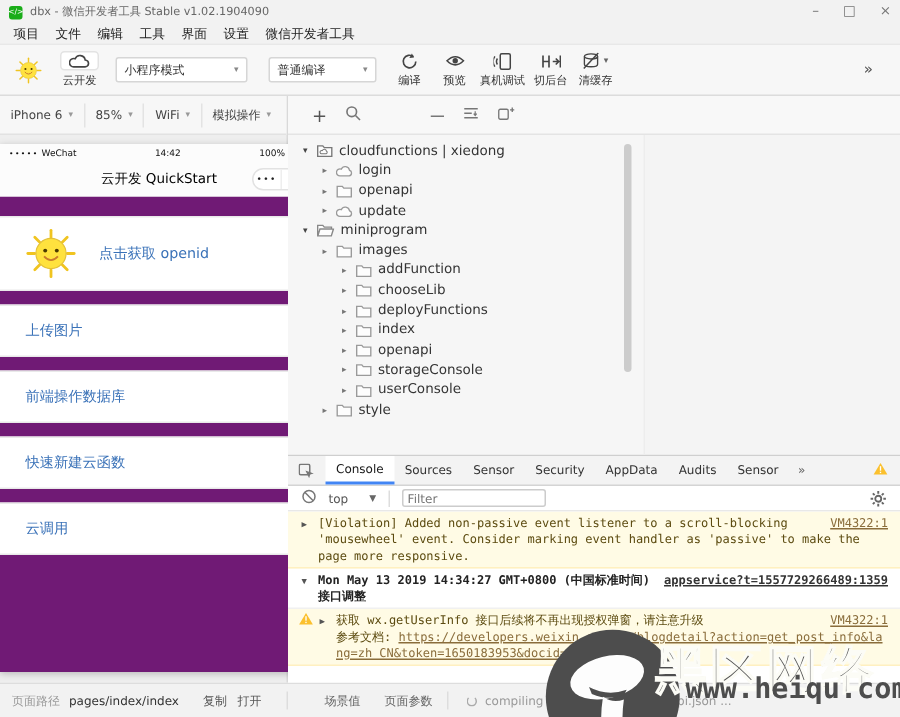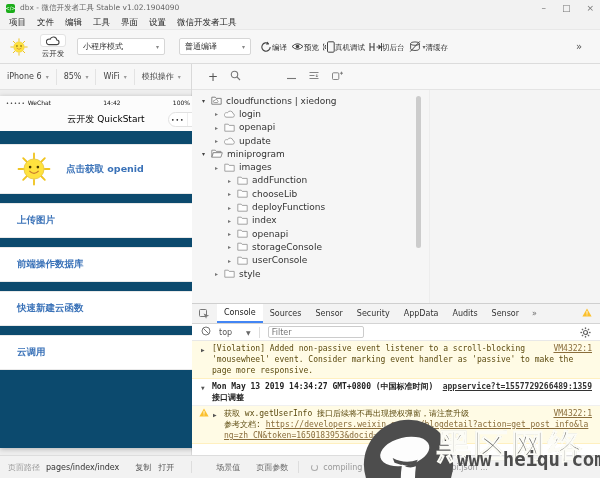--- a/index.html
+++ b/index.html
@@ -22,42 +22,42 @@
   .avatar svg{width:18px;height:18px;}
   .tool-col{display:flex;flex-direction:column;align-items:center;width:34px;}
   .green-btn{width:26px;height:13px;background:#1aad19;border-radius:3px;display:flex;align-items:center;justify-content:center;}
   .white-btn{width:26px;height:13px;background:#fff;border:1px solid #e3e3e3;border-radius:3px;display:flex;align-items:center;justify-content:center;}
   .tool-label{font-size:7.5px;color:#333;margin-top:2px;white-space:nowrap;}
   .select-box{height:17px;border:1px solid #d6d6d6;background:#fff;border-radius:2px;font-size:8px;color:#333;display:flex;align-items:center;justify-content:space-between;padding:0 5px;margin:0 7px;}
   .select-box .caret{color:#888;font-size:6px;margin-left:6px;}
   .sel-mode{width:88px;}
   .sel-compile{width:72px;}
   .actions{display:flex;align-items:flex-start;}
-  .icon-btn{display:flex;flex-direction:row;align-items:center;min-width:30px;padding:0 2px;}
+  .icon-btn{display:flex;flex-direction:column;align-items:center;min-width:30px;padding:0 2px;}
   .icon-slot{height:13px;display:flex;align-items:center;justify-content:center;gap:2px;}
   .more-chevron{margin-left:auto;margin-right:10px;color:#555;font-size:10px;}
 
   
   .main{display:flex;height:391px;}
   .left-panel{width:192px;background:#eeeeee;border-right:1px solid #d9d9d9;display:flex;flex-direction:column;}
   .device-bar{height:26px;background:#f7f7f7;border-bottom:1px solid #e2e2e2;display:flex;align-items:center;font-size:8px;color:#444;}
   .dev-item{display:flex;align-items:center;gap:4px;padding:0 7px;height:16px;border-right:1px solid #e3e3e3;white-space:nowrap;}
   .dev-item .caret{font-size:6px;color:#999;}
   .dev-icons{display:flex;align-items:center;gap:7px;padding:0 7px;}
 
   
   .phone{width:212px;height:352px;margin:6px auto 0;background:#f2f2f2;box-shadow:0 1px 5px rgba(0,0,0,.25);display:flex;flex-direction:column;}
   .phone-status{height:12px;background:#fcfcfc;display:flex;align-items:center;justify-content:space-between;padding:0 6px;font-size:6px;color:#111;}
   .phone-status .sig{letter-spacing:1px;font-size:5px;}
   .batt{display:flex;align-items:center;gap:2px;}
   .phone-nav{height:23px;background:#fcfcfc;position:relative;display:flex;align-items:center;justify-content:center;font-size:9px;color:#000;}
   .capsule{position:absolute;right:6px;top:4px;width:38px;height:15px;border:1px solid #e2e2e2;border-radius:9px;background:#fff;display:flex;align-items:center;}
   .capsule .dots{flex:1;text-align:center;font-size:6px;color:#222;letter-spacing:1px;border-right:1px solid #eee;line-height:13px;}
   .capsule .target{flex:1;display:flex;align-items:center;justify-content:center;}
-  .phone-body{flex:1;background:#0c4a6e;padding-top:13px;font-weight:bold;}
+  .phone-body{flex:1;background:#701a75;padding-top:13px;}
   .pcard{background:#fff;border-top:1px solid #e9e9e9;border-bottom:1px solid #e9e9e9;margin-bottom:9px;padding:10px 17px;font-size:9.5px;display:flex;align-items:center;}
   .pcard.avatar-card{padding:7px 17px;gap:15px;}
   .sun-sm svg{width:34px;height:34px;display:block;}
 
   
   .right-panel{flex:1;display:flex;flex-direction:column;background:#f5f5f5;min-width:0;}
   .explorer{height:239px;position:relative;display:flex;flex-direction:column;}
   .explorer-header{height:26px;background:#f8f8f8;border-bottom:1px solid #e4e4e4;display:flex;align-items:center;padding:0 16px;color:#666;}
   .eh-plus{font-size:12px;color:#555;margin-right:12px;}
   .eh-group{display:flex;align-items:center;gap:13px;margin-left:46px;}

